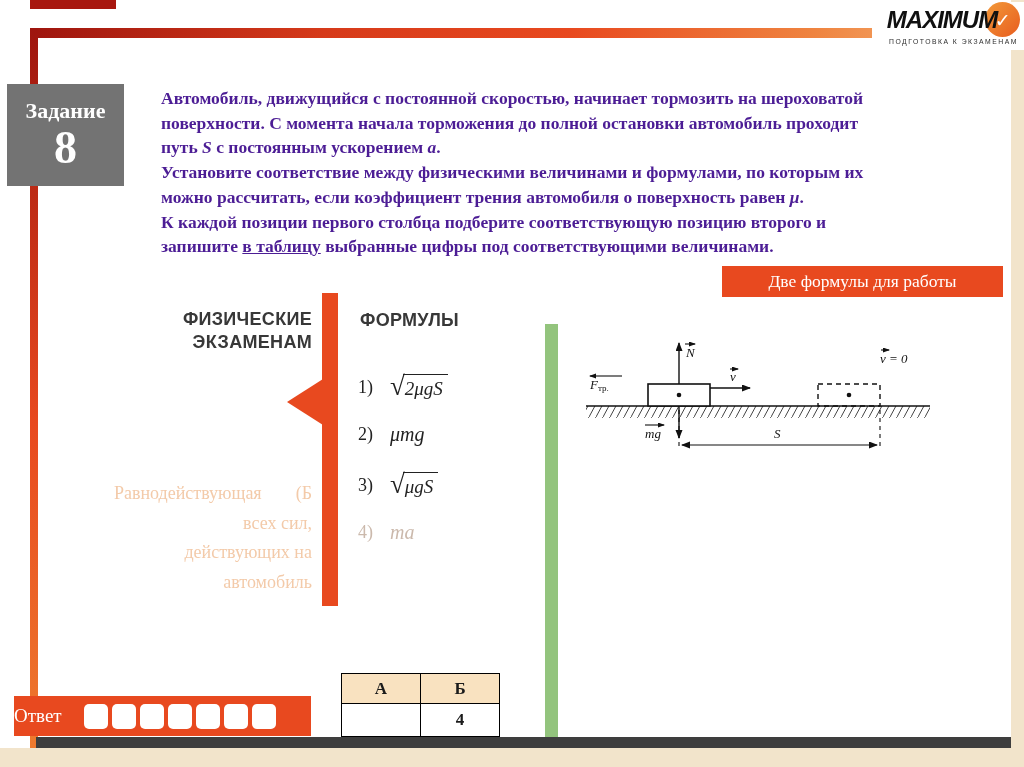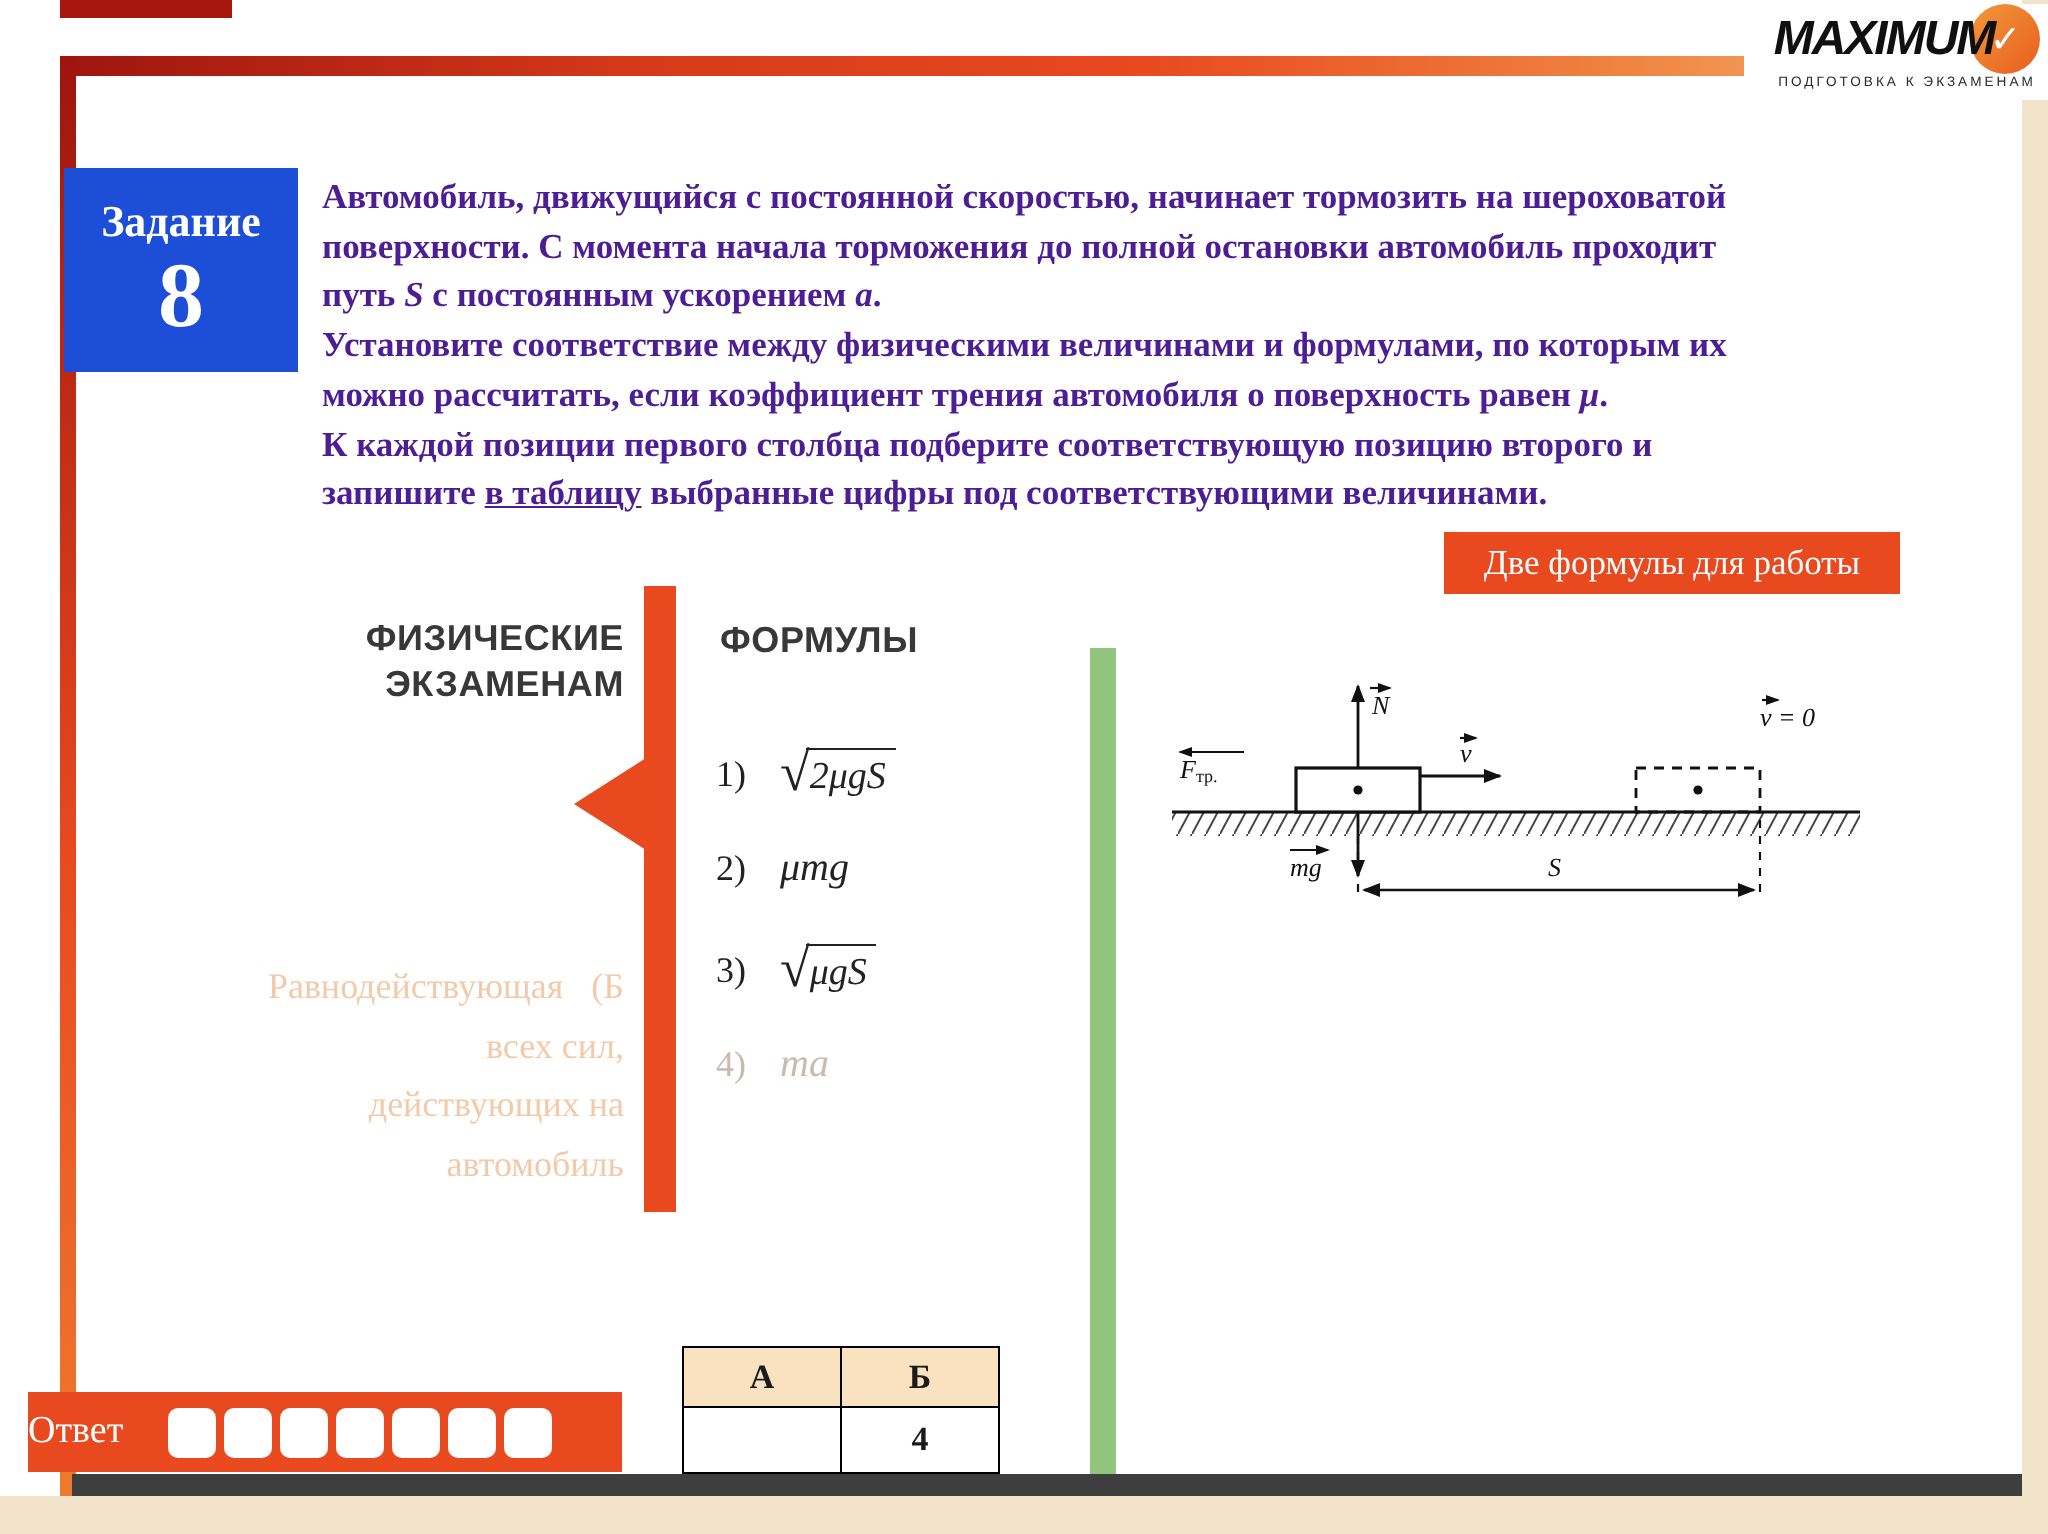--- a/index.html
+++ b/index.html
@@ -25,52 +25,52 @@
               font-size:24px;letter-spacing:-1px;color:#101010;position:relative;z-index:2}
   .logo-circle{width:35px;height:35px;border-radius:50%;
                background:linear-gradient(135deg,#f29a3a,#e85d1f);margin-left:-12px;
                position:relative;z-index:1;display:flex;align-items:center;justify-content:center}
   .check-icon::before{content:"✓";color:#fff;font-size:19px;font-weight:bold;
                       font-family:"DejaVu Sans",sans-serif}
   .logo-tagline{font-family:"Liberation Sans",sans-serif;font-size:6.8px;letter-spacing:1.5px;
                 color:#2b2b2b;margin-top:1px;white-space:nowrap}
 
   
-  .task-box{left:32px;top:84px;width:117px;height:102px;background:#1d4ed8;color:#fff;
+  .task-box{left:7px;top:84px;width:117px;height:102px;background:#737373;color:#fff;
             display:flex;flex-direction:column;align-items:center;justify-content:center;z-index:4}
   .task-box-label{font-size:22px;font-weight:bold}
   .task-box-number{font-size:46px;font-weight:bold;line-height:1.05}
 
   
   .task-text{left:161px;top:86px;width:850px;font-size:17.5px;font-weight:bold;
              line-height:24.7px;white-space:nowrap;color:#4c1d95}
   .u{text-decoration:underline}
 
   
-  .hint-btn{left:722px;top:266px;width:228px;height:31px;background:#e8491f;color:#fff;
+  .hint-btn{left:722px;top:266px;width:281px;height:31px;background:#e8491f;color:#fff;
             display:flex;align-items:center;justify-content:center;font-size:17.5px;cursor:pointer}
 
   
   .col-left-header{left:118px;top:308px;width:194px;text-align:right;
                    font-family:"Liberation Sans",sans-serif;font-size:18px;font-weight:600;
                    color:#383838;line-height:23px;letter-spacing:.3px}
   .col-right-header{left:360px;top:310px;font-family:"Liberation Sans",sans-serif;font-size:18px;
                     font-weight:600;color:#383838;letter-spacing:.3px}
 
   
   .orange-bar{left:322px;top:293px;width:16px;height:313px;background:#e8491f}
   .orange-arrow{left:287px;top:379px;width:0;height:0;border-top:23px solid transparent;
                 border-bottom:23px solid transparent;border-right:36px solid #e8491f}
 
   
   .quantity-1{left:30px;top:384px;width:282px;text-align:right;font-size:18px;
               line-height:26.5px;color:#1d1d1d}
   .quantity-2{left:30px;top:479px;width:282px;text-align:right;font-size:18px;
               line-height:29.5px;color:#f3caa9}
-  .q2-line1{display:flex;justify-content:flex-end;gap:14px}
+  .q2-line1{display:flex;justify-content:flex-end;gap:34px}
 
   
   .f-row{left:358px;display:flex;align-items:center;color:#222}
   .f-row.faded{color:#cbb9ac}
   .f-num{width:32px;font-size:18px}
   .f-expr{font-size:20px;font-style:italic}
   .sqrt{display:inline-flex;align-items:flex-start}
   .sqrt-sign::before{content:"√";font-size:27px;line-height:.95;font-style:normal}
   .rad{border-top:1.7px solid currentColor;padding:3px 5px 0 2px;margin-left:-2px;
        font-size:19px;font-style:italic}

